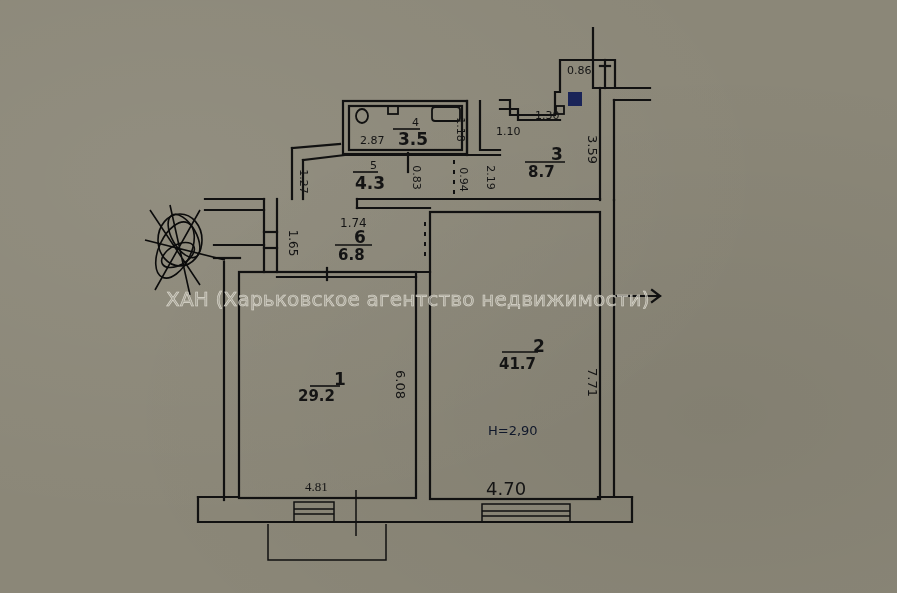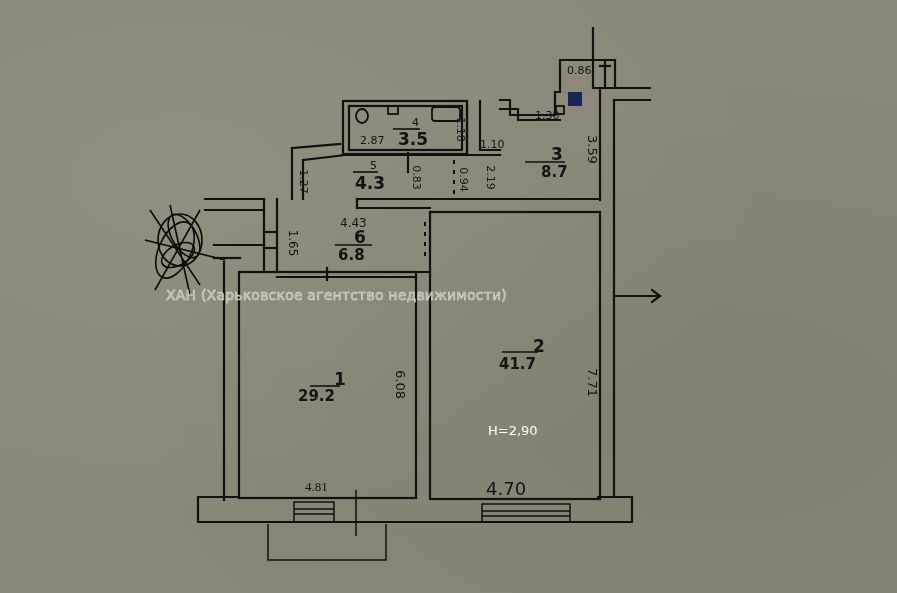--- a/index.html
+++ b/index.html
@@ -22,25 +22,25 @@
       color: #141414;
       font-family: "DejaVu Sans", sans-serif;
       font-weight: bold;
       white-space: nowrap;
       line-height: 1;
     }
     .small { font-size: 11px; font-weight: normal; }
     .num { font-size: 17px; }
     .area { font-size: 15px; }
     .vert { transform: rotate(90deg); transform-origin: center; }
-    .height-note { color: #ffffff; font-size: 13px; font-weight: normal; }
+    .height-note { color: #0f172a; font-size: 13px; font-weight: normal; }
     .watermark {
       position: absolute; left: 166px; top: 287px;
       font-family: "DejaVu Sans", sans-serif;
-      font-size: 14px;
+      font-size: 20px;
       color: rgba(175,172,160,0.75);
       -webkit-text-stroke: 0.6px rgba(235,232,222,0.8);
       letter-spacing: 0.2px;
       white-space: nowrap;
     }
   </style>
 </head>
 <body>
 
 <div class="paper"></div>
@@ -140,43 +140,43 @@
   </g>
 </svg>
 
 <div class="lbl num" style="left:334px;top:371px;">1</div>
 <div class="lbl area" style="left:298px;top:389px;">29.2</div>
 
 <div class="lbl num" style="left:533px;top:338px;">2</div>
 <div class="lbl area" style="left:499px;top:357px;">41.7</div>
 
 <div class="lbl num" style="left:551px;top:146px;">3</div>
-<div class="lbl area" style="left:528px;top:165px;margin-left:13px;">8.7</div>
+<div class="lbl area" style="left:528px;top:165px;">8.7</div>
 
 <div class="lbl small" style="left:412px;top:117px;">4</div>
 <div class="lbl num" style="left:398px;top:131px;">3.5</div>
 
 <div class="lbl small" style="left:370px;top:160px;">5</div>
 <div class="lbl num" style="left:355px;top:175px;">4.3</div>
 
 <div class="lbl num" style="left:354px;top:229px;">6</div>
 <div class="lbl area" style="left:338px;top:248px;">6.8</div>
 
 <div class="lbl small" style="left:305px;top:480px;font-size:13px;font-family:Liberation Serif, serif;">4.81</div>
 <div class="lbl small" style="left:486px;top:480px;font-size:18px;">4.70</div>
 <div class="lbl small vert" style="left:386px;top:378px;font-size:13px;">6.08</div>
 <div class="lbl small vert" style="left:578px;top:376px;font-size:13px;">7.71</div>
 <div class="lbl small vert" style="left:578px;top:143px;font-size:13px;">3.59</div>
 <div class="lbl small" style="left:535px;top:110px;text-decoration:underline;">1.30</div>
-<div class="lbl small" style="left:480px;top:126px;margin-top:13px;">1.10</div>
+<div class="lbl small" style="left:496px;top:126px;">1.10</div>
 <div class="lbl small vert" style="left:478px;top:172px;">2.19</div>
 <div class="lbl small" style="left:360px;top:135px;">2.87</div>
 <div class="lbl small vert" style="left:448px;top:124px;">1.18</div>
 <div class="lbl small vert" style="left:404px;top:172px;">0.83</div>
 <div class="lbl small vert" style="left:451px;top:174px;">0.94</div>
 <div class="lbl small vert" style="left:291px;top:176px;">1.27</div>
-<div class="lbl small" style="left:340px;top:217px;font-size:12px;">4.43</div>
+<div class="lbl small" style="left:340px;top:217px;font-size:12px;">1.74</div>
 <div class="lbl small vert" style="left:280px;top:237px;font-size:12px;">1.65</div>
 <div class="lbl small" style="left:567px;top:65px;">0.86</div>
 
 <div class="lbl height-note" style="left:488px;top:424px;">H=2,90</div>
 
 <div class="watermark">ХАН (Харьковское агентство недвижимости)</div>
 
 </body></html>

